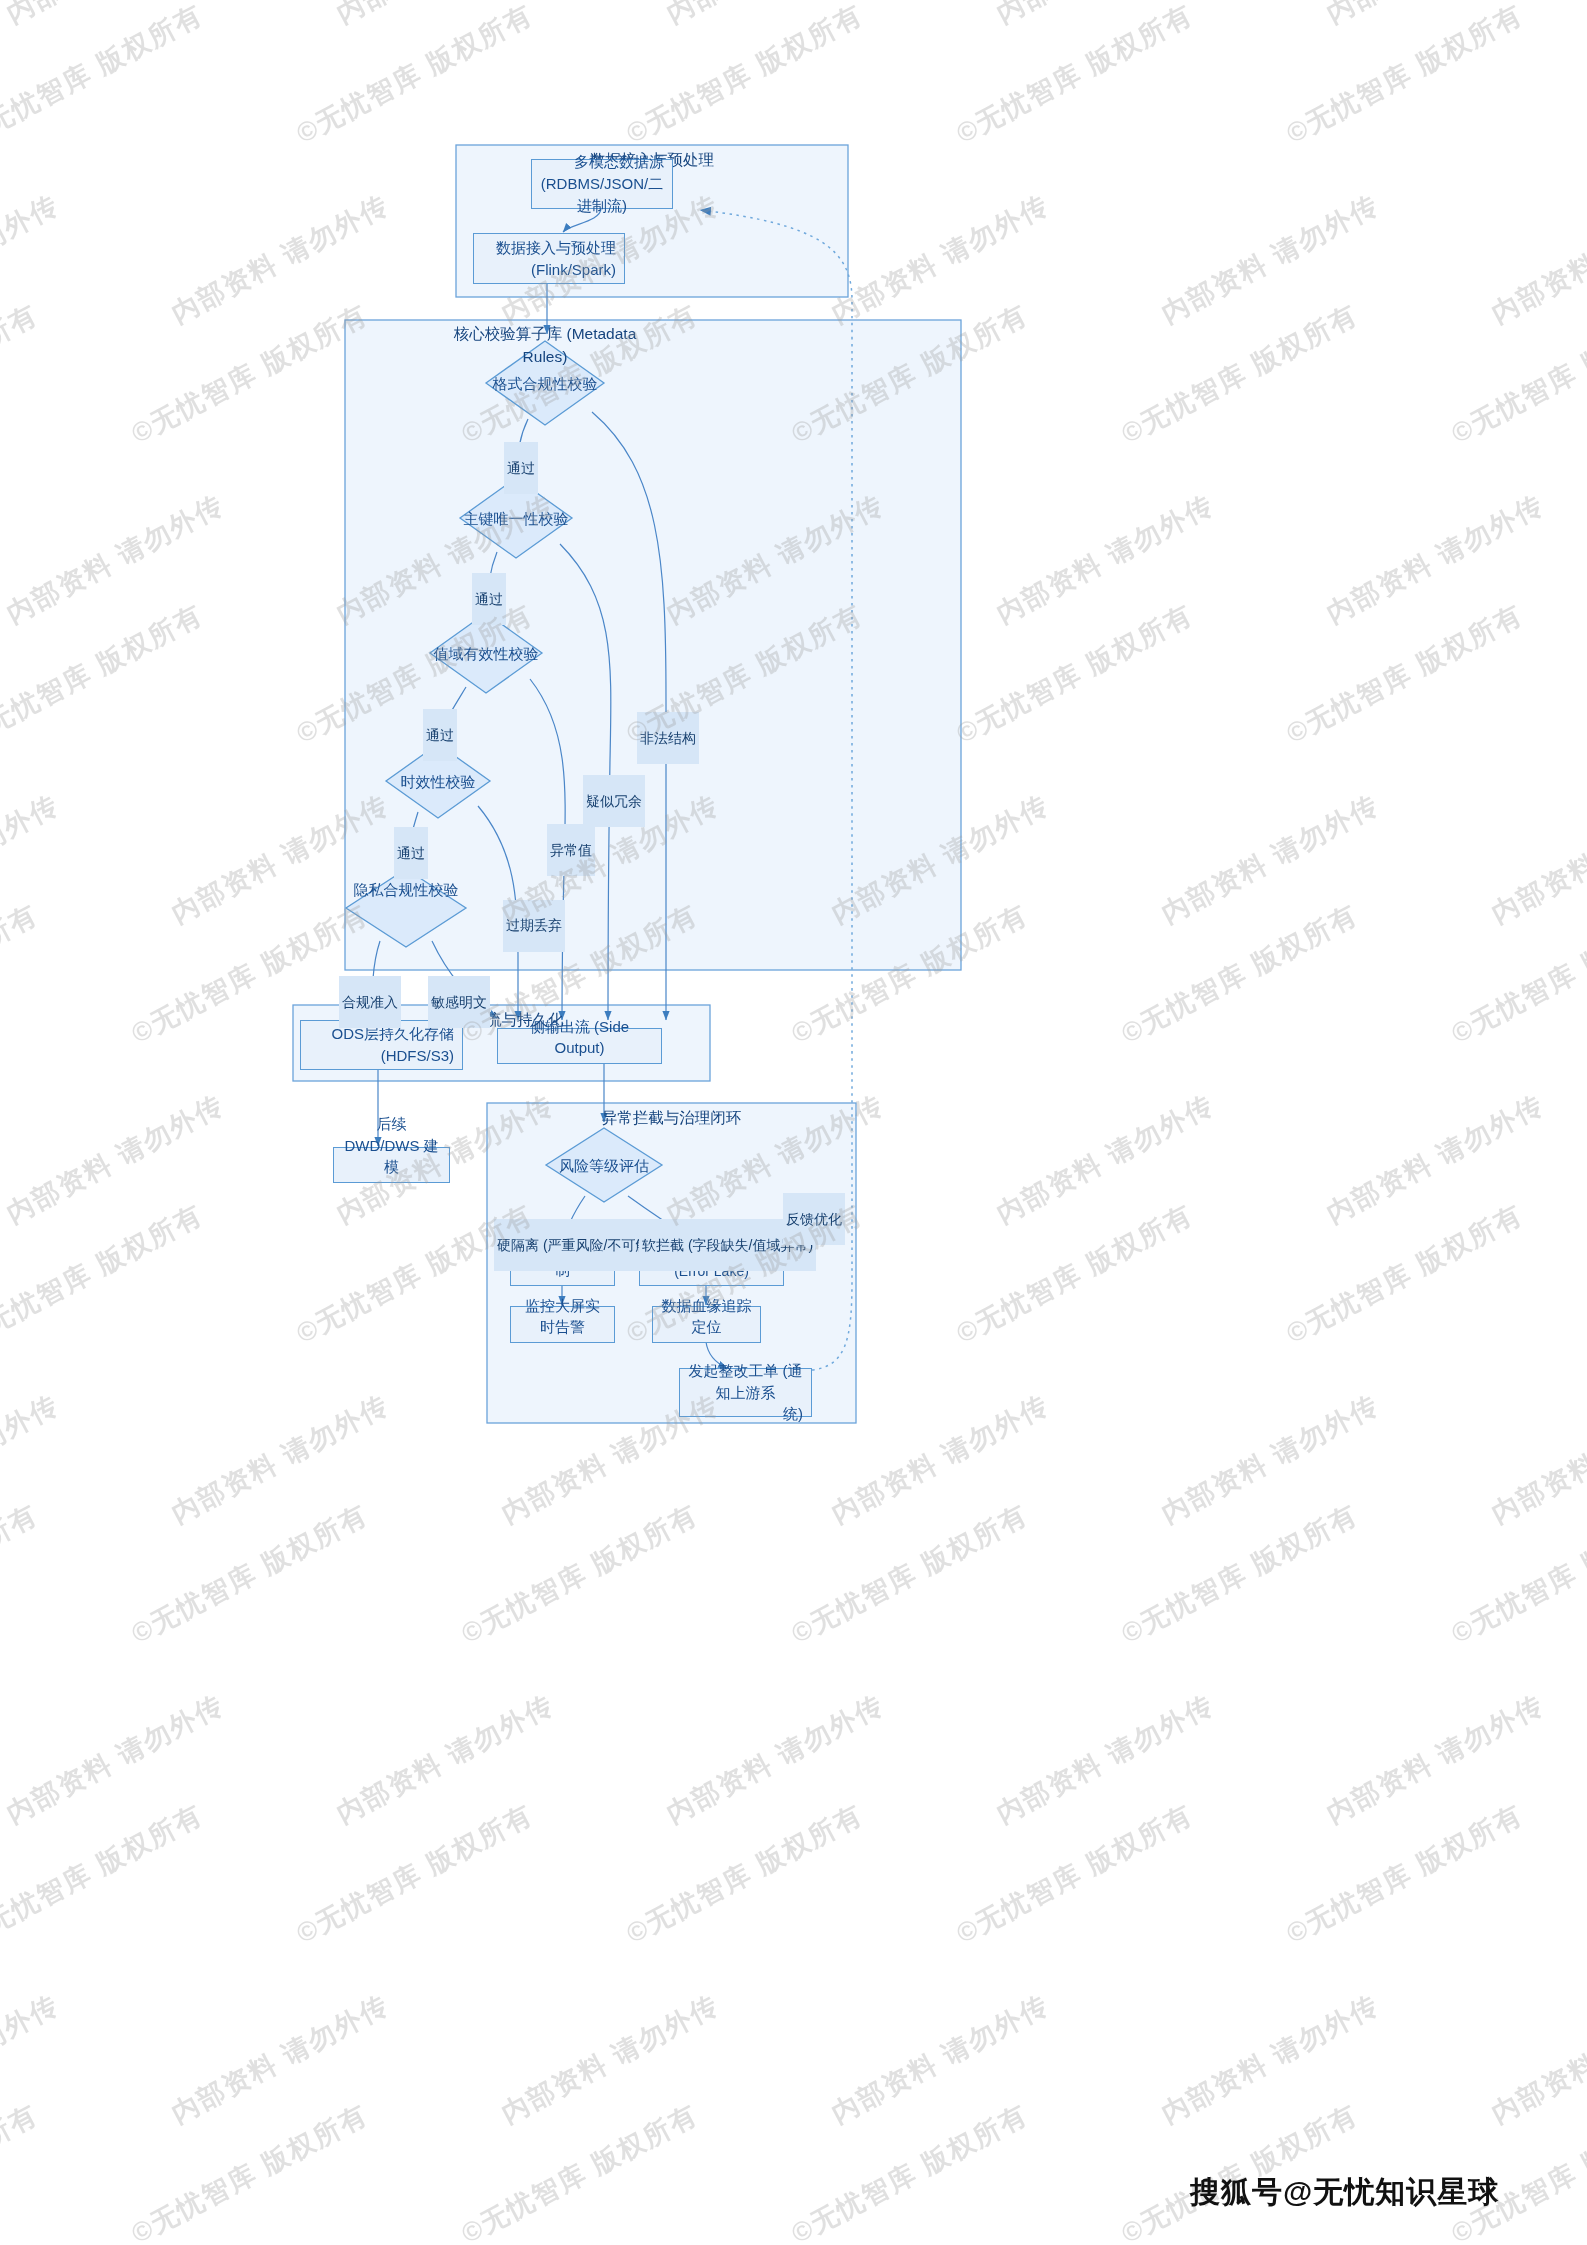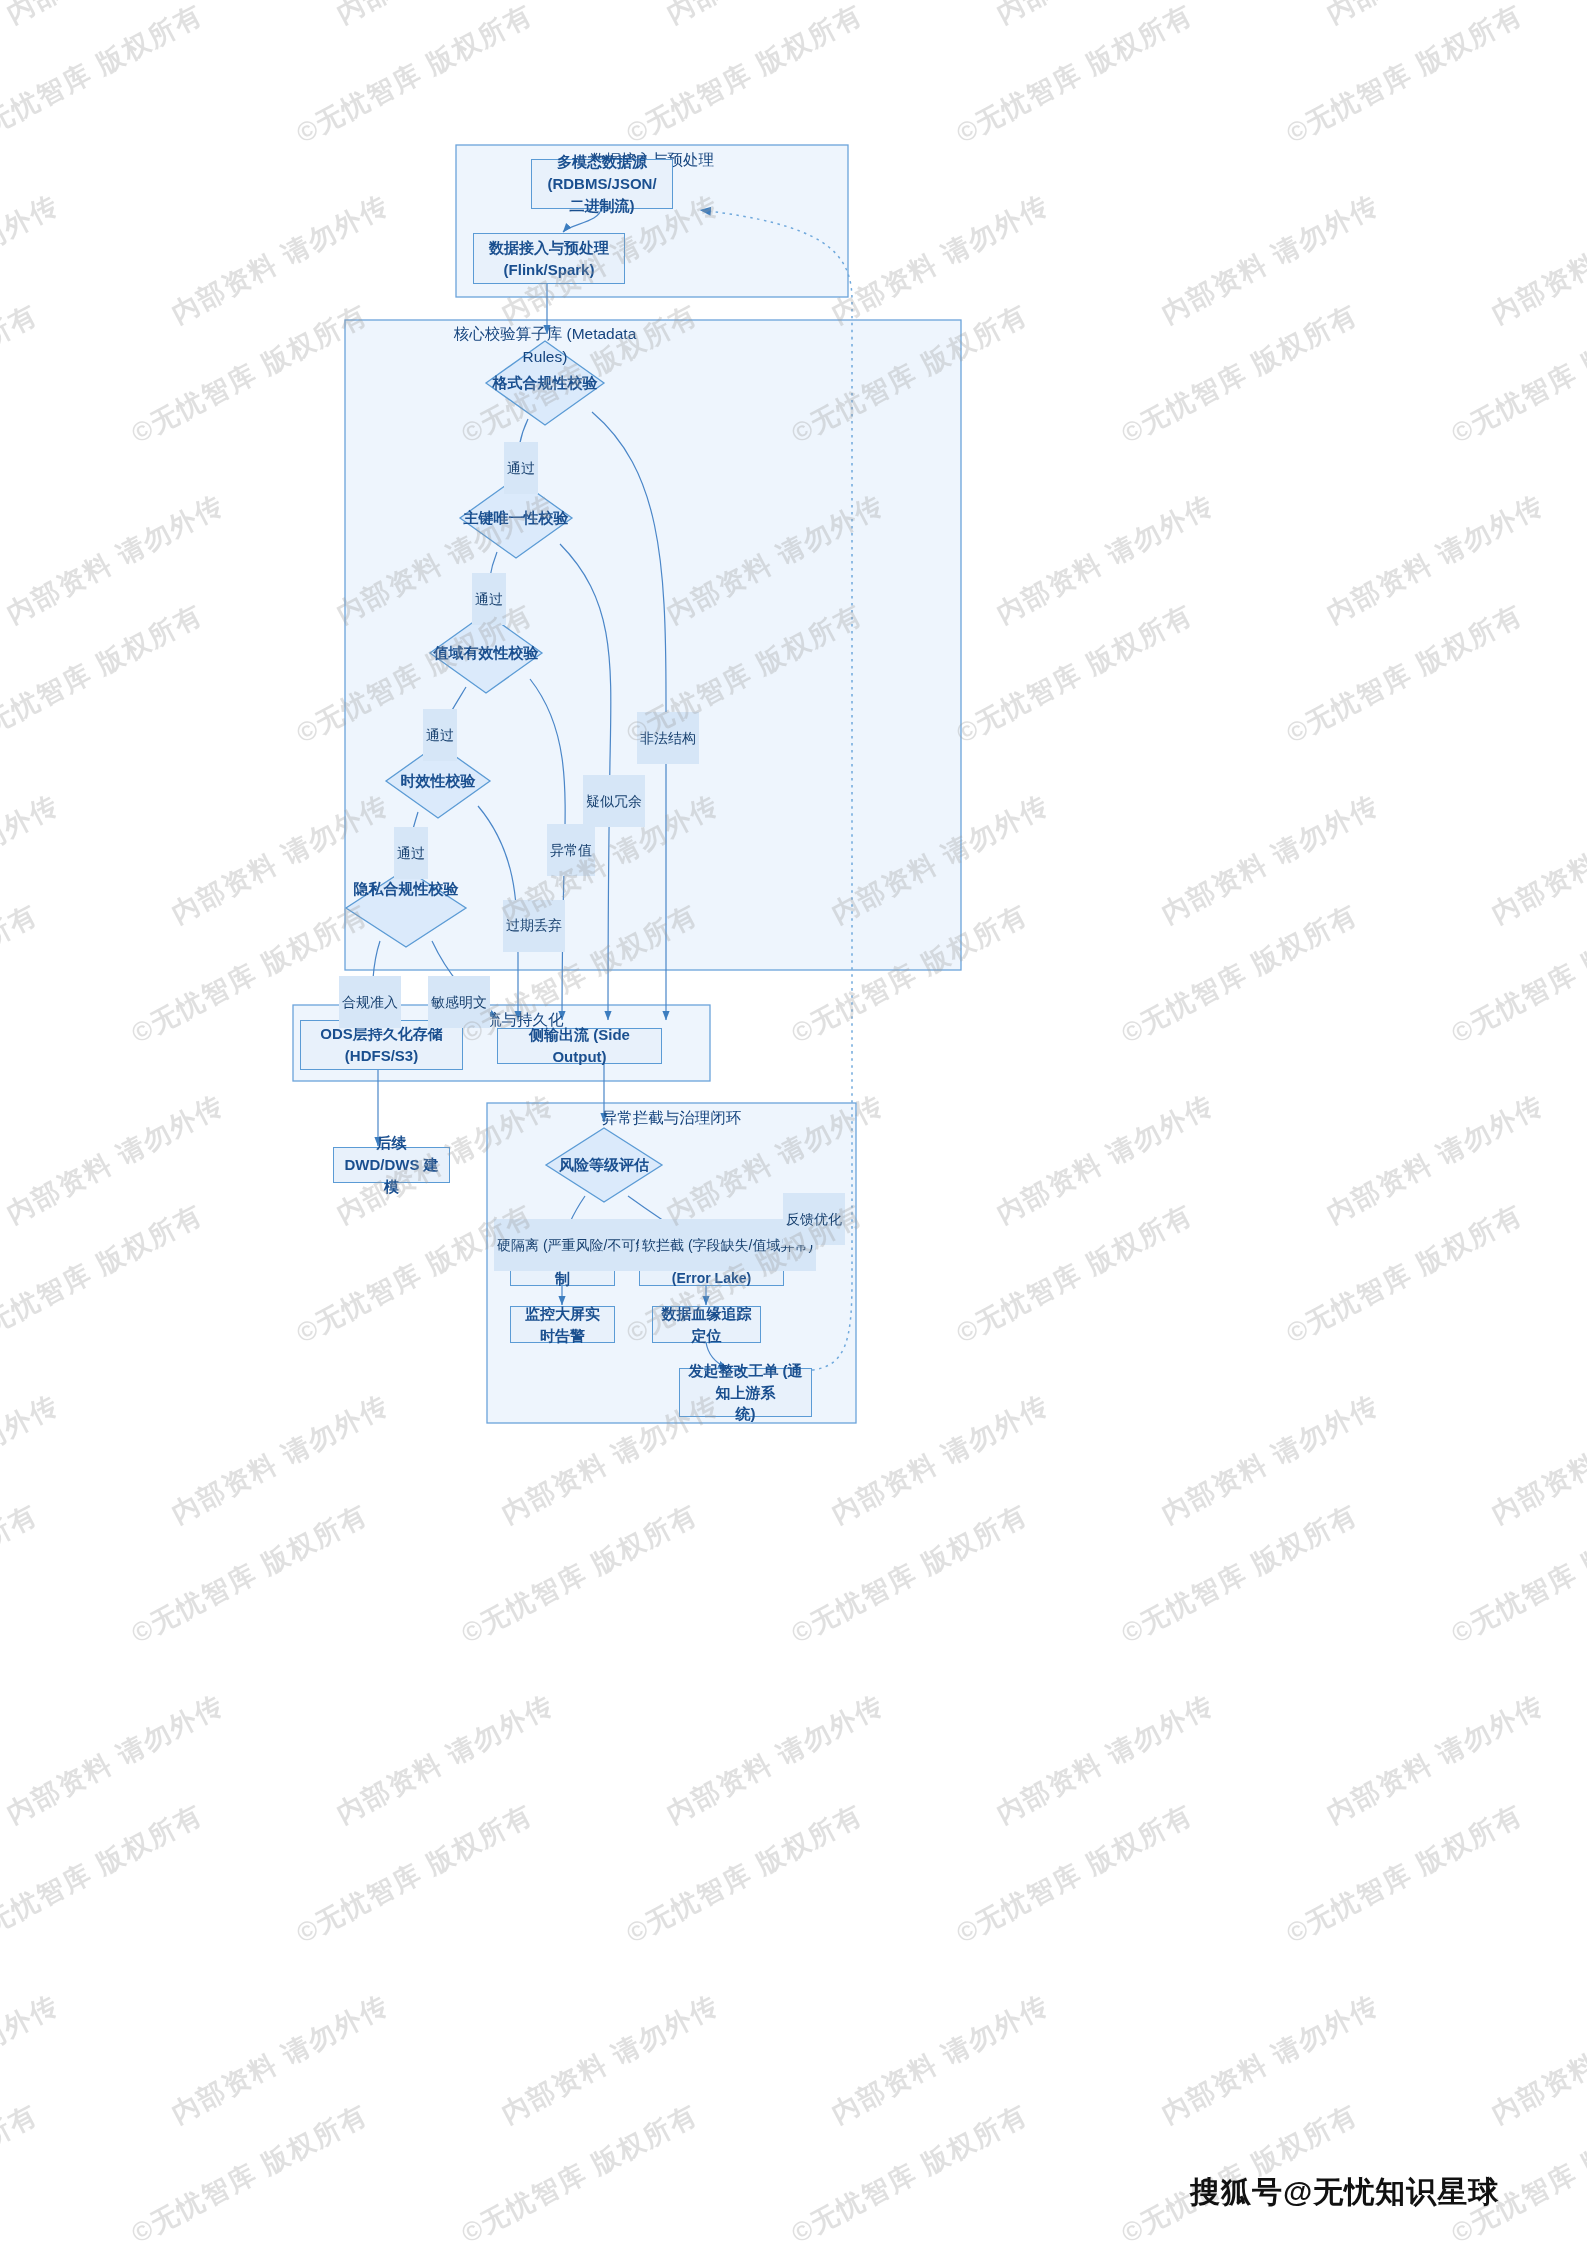--- a/index.html
+++ b/index.html
@@ -19,22 +19,22 @@
   }
   .wm.t1{font-size:27px;}
   .wm.t2{font-size:27px;}
 
   
   #svg{position:absolute;left:0;top:0;z-index:2;}
 
   
   .node{
     position:absolute;box-sizing:border-box;z-index:4;
-    display:flex;align-items:center;justify-content:center;text-align:center;
-    color:#1a4f8f;line-height:1.45;font-weight:bold;
+    display:flex;align-items:flex-end;justify-content:center;text-align:center;
+    color:#1a4f8f;line-height:1.45;
   }
   .rect{
     background:#e8f1fb;border:1.4px solid #5b9bd5;font-size:15px;padding:4px 8px;
   }
   .diamond-label{
     background:transparent;border:none;font-size:15px;color:#1a4f8f;
   }
   .cluster-title{
     position:absolute;z-index:4;color:#15447e;font-size:15.5px;text-align:center;
     line-height:1.5;

